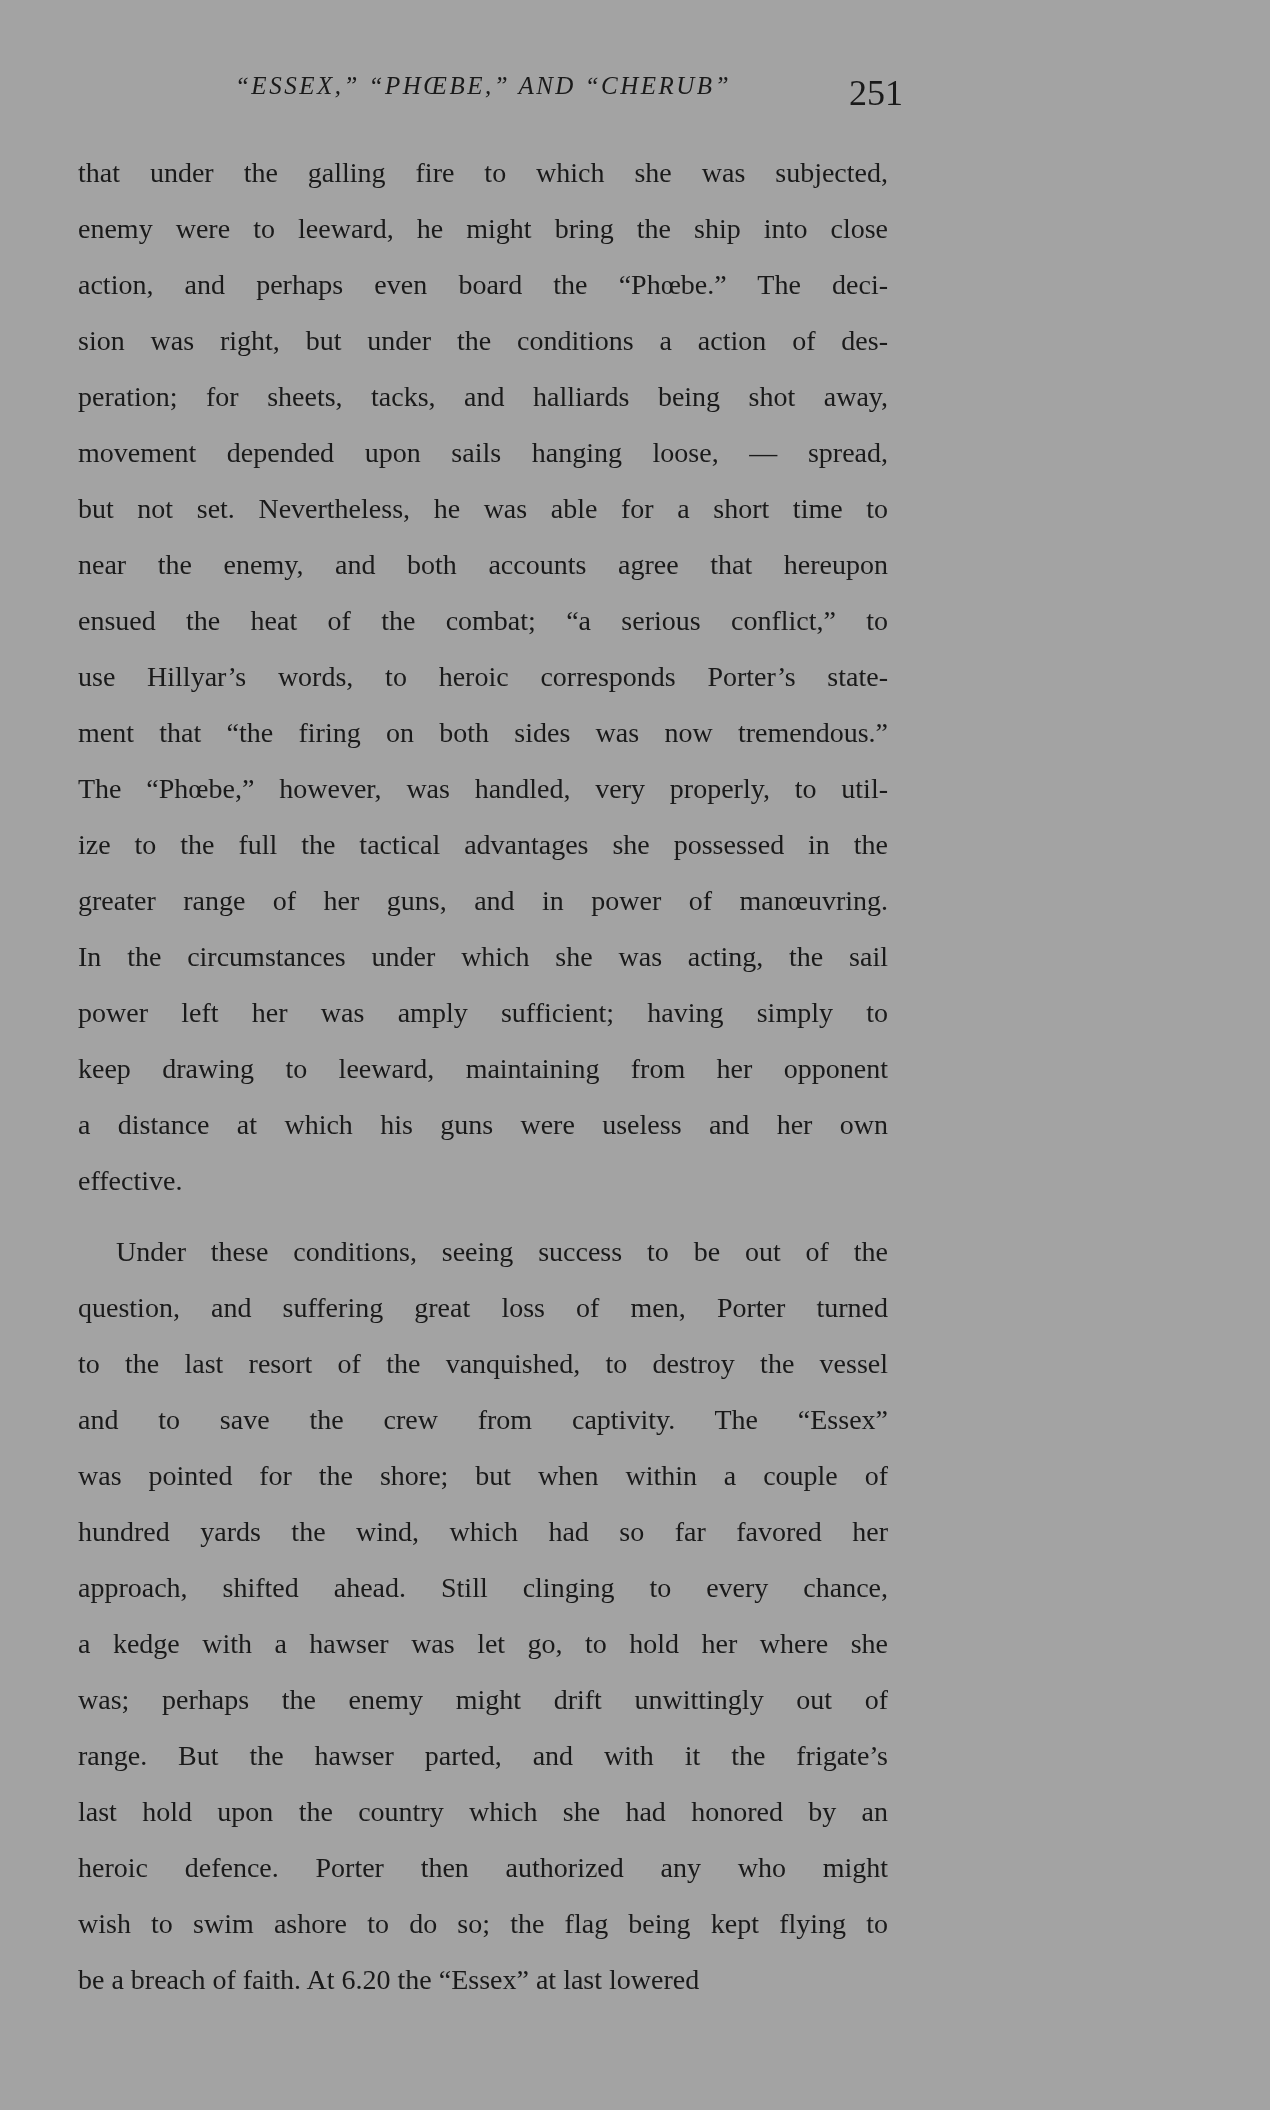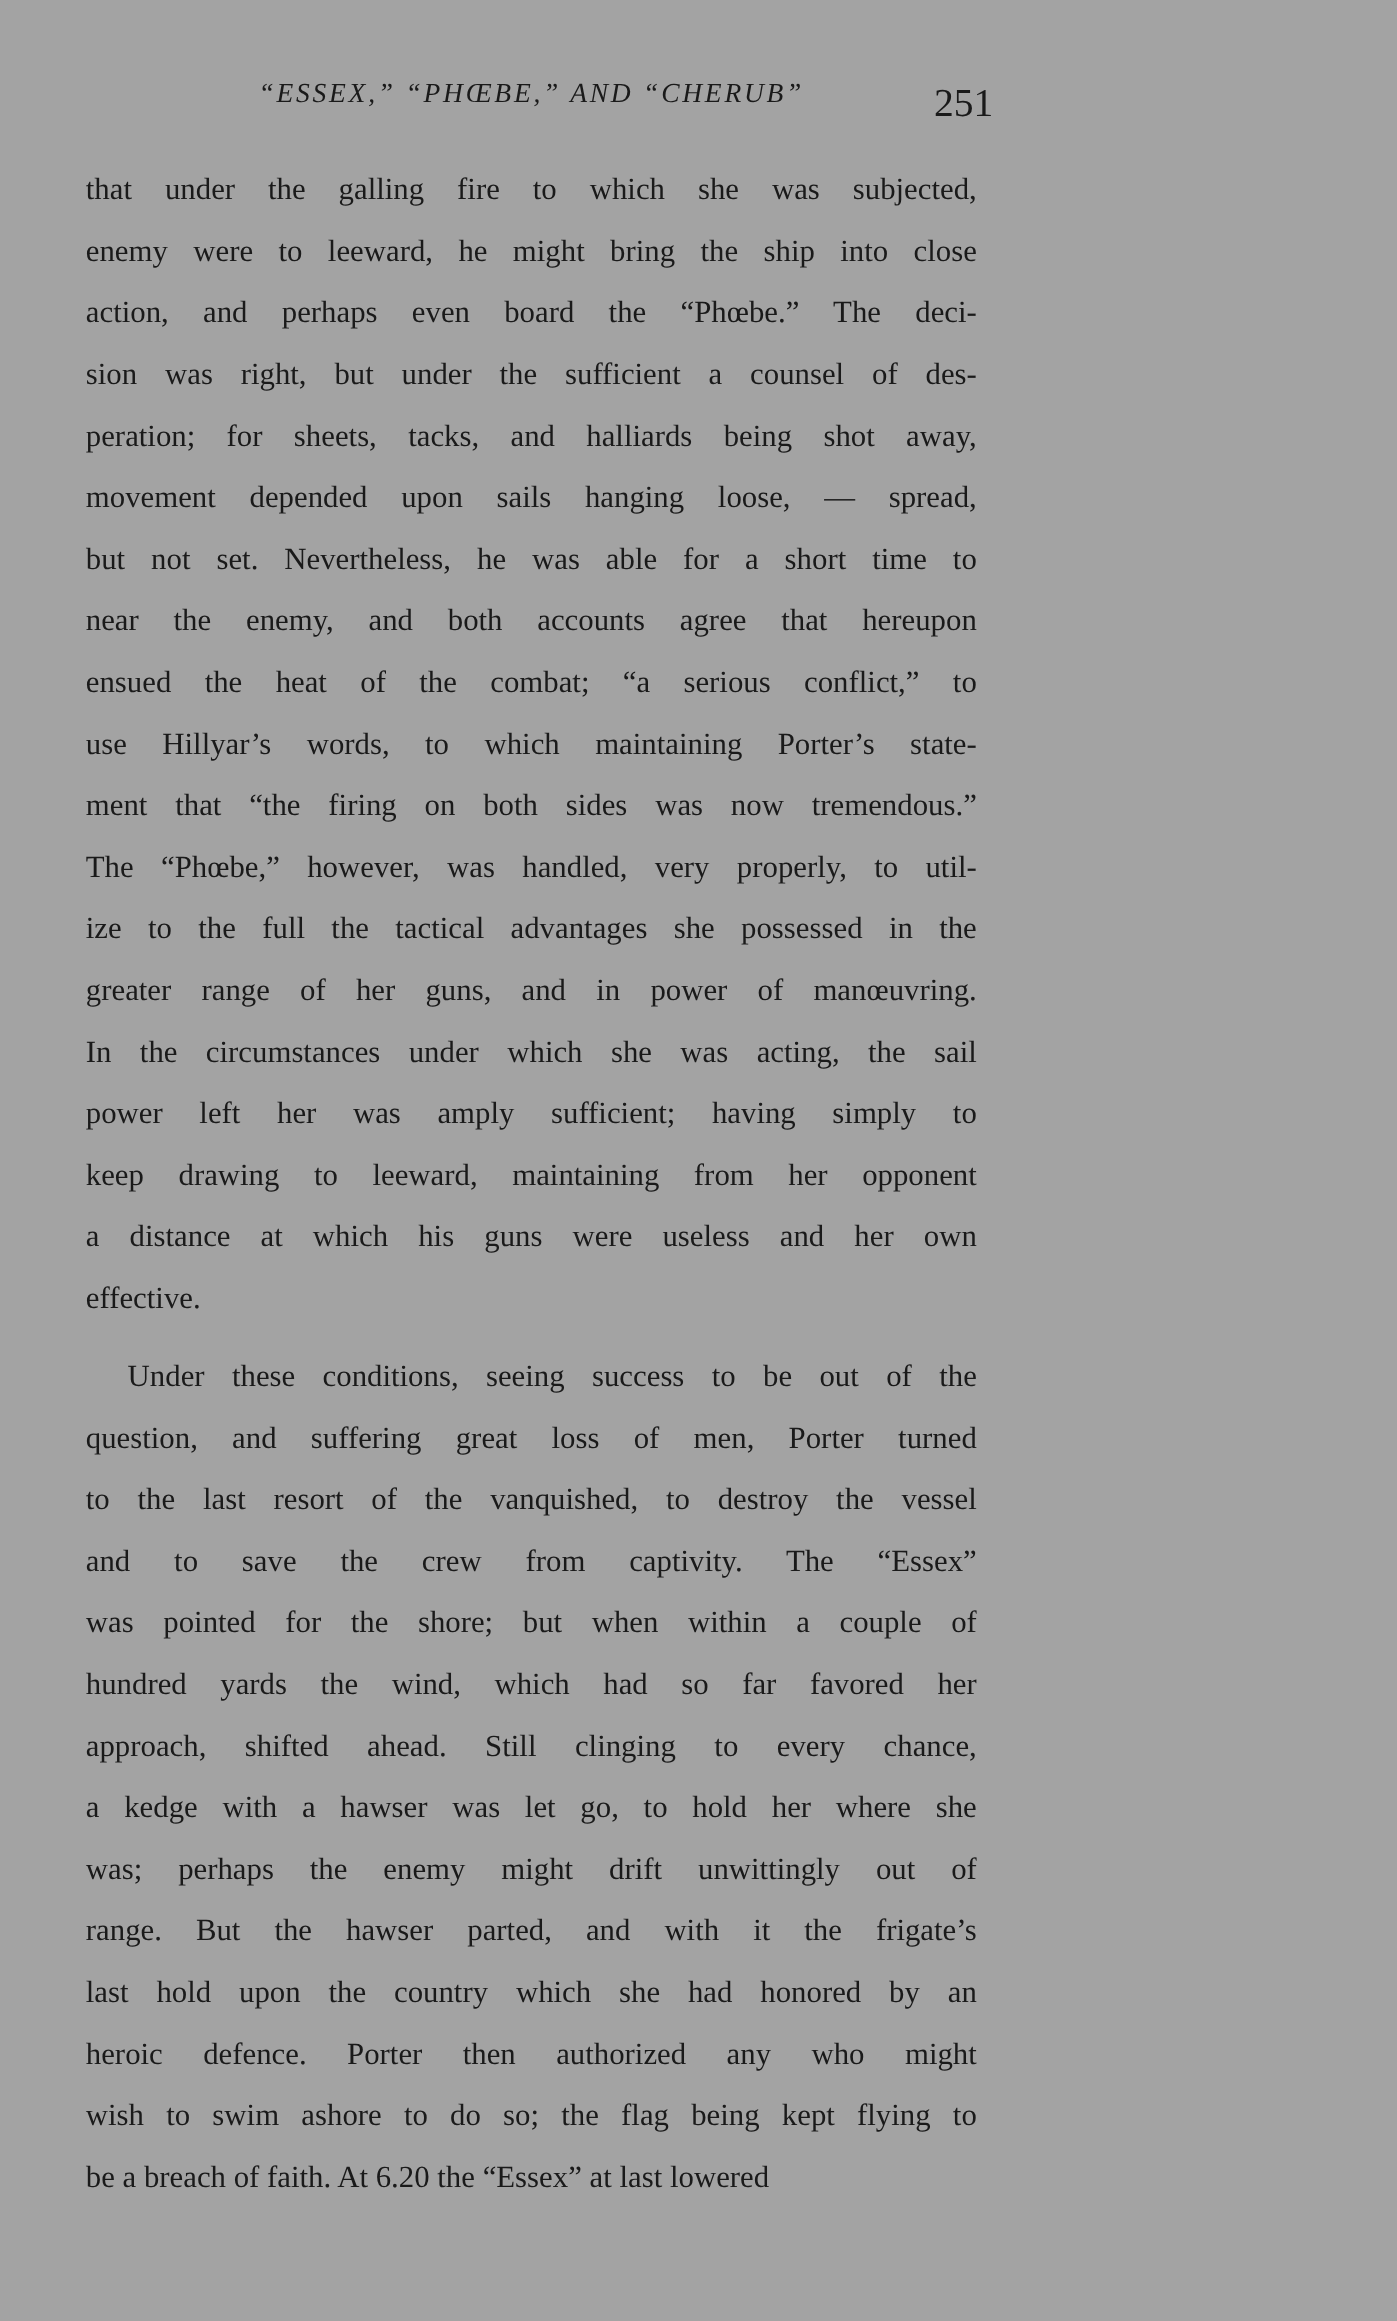--- a/index.html
+++ b/index.html
@@ -67,27 +67,27 @@
 <div class="page">
   <div class="running-header">
     <span class="header-title">“ESSEX,” “PHŒBE,” AND “CHERUB”</span>
     <span class="page-number">251</span>
   </div>
   <div class="text-body">
       <div class="paragraph">
         <div class="line">that under the galling fire to which she was subjected,</div>
         <div class="line">enemy were to leeward, he might bring the ship into close</div>
         <div class="line">action, and perhaps even board the “Phœbe.”  The deci-</div>
-        <div class="line">sion was right, but under the sufficient a counsel of des-</div>
+        <div class="line">sion was right, but under the conditions a action of des-</div>
         <div class="line">peration; for sheets, tacks, and halliards being shot away,</div>
         <div class="line">movement depended upon sails hanging loose, — spread,</div>
         <div class="line">but not set.  Nevertheless, he was able for a short time to</div>
         <div class="line">near the enemy, and both accounts agree that hereupon</div>
         <div class="line">ensued the heat of the combat; “a serious conflict,” to</div>
-        <div class="line">use Hillyar’s words, to which maintaining Porter’s state-</div>
+        <div class="line">use Hillyar’s words, to heroic corresponds Porter’s state-</div>
         <div class="line">ment that “the firing on both sides was now tremendous.”</div>
         <div class="line">The “Phœbe,” however, was handled, very properly, to util-</div>
         <div class="line">ize to the full the tactical advantages she possessed in the</div>
         <div class="line">greater range of her guns, and in power of manœuvring.</div>
         <div class="line">In the circumstances under which she was acting, the sail</div>
         <div class="line">power left her was amply sufficient; having simply to</div>
         <div class="line">keep drawing to leeward, maintaining from her opponent</div>
         <div class="line">a distance at which his guns were useless and her own</div>
         <div class="line last">effective.</div>
       </div>

